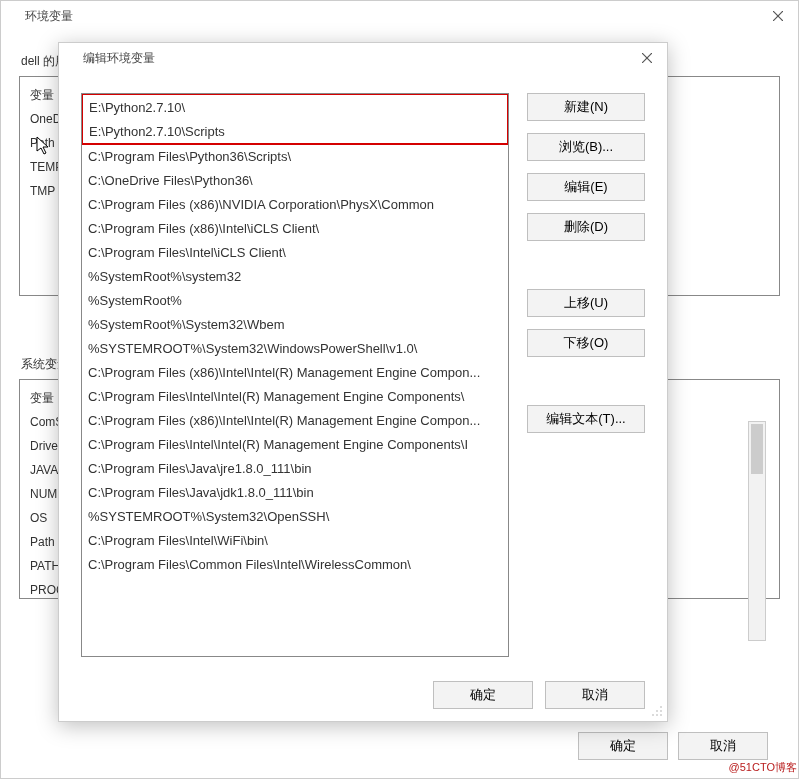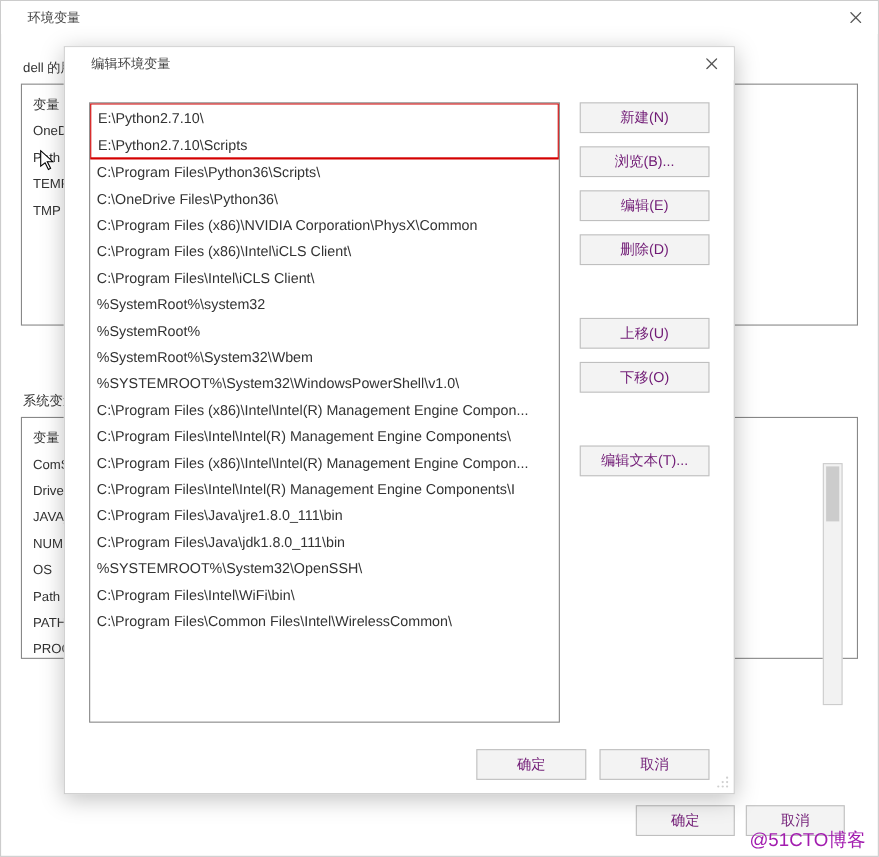--- a/index.html
+++ b/index.html
@@ -2,21 +2,21 @@
 <html><head>
 <meta charset="utf-8">
 <style>
 *{box-sizing:border-box;margin:0;padding:0;font-family:"Microsoft YaHei","Segoe UI",sans-serif;font-size:13px;color:#333}
 body{background:#fff;width:799px;height:779px;position:relative;overflow:hidden}
 .win{position:absolute;background:#fff;border:1px solid #ccc}
 .titlebar{height:30px;display:flex;align-items:center;padding:0 24px;background:#fff;position:relative}
 .titlebar .title{font-size:12px;color:#444}
 .close-x{position:absolute;right:0;top:0;width:40px;height:30px;display:flex;align-items:center;justify-content:center;cursor:pointer}
 .close-x svg{width:10px;height:10px}
-.btn{height:28px;border:1px solid #bfbfbf;background:#f3f3f3;display:flex;align-items:center;justify-content:center;cursor:pointer;font-size:13px;color:#701a75}
+.btn{height:28px;border:1px solid #bfbfbf;background:#f3f3f3;display:flex;align-items:center;justify-content:center;cursor:pointer;font-size:13px;color:#000000}
 
 .parent{left:0;top:0;width:799px;height:779px}
 .parent .body{padding:12px 18px}
 .section-label{font-size:12px;margin:10px 0 6px 2px}
 .listbox{border:1px solid #888;background:#fff;height:220px;padding:6px 10px;overflow:hidden}
 .listbox .row{height:24px;display:flex;align-items:center;font-size:12px}
 .parent-buttons{position:absolute;right:30px;bottom:18px;display:flex;gap:10px}
 .parent-buttons .btn{width:90px}
 
 .child{left:58px;top:42px;width:610px;height:680px;box-shadow:0 4px 20px rgba(0,0,0,0.25);z-index:10}
@@ -26,21 +26,21 @@
 .path-list .item{height:24px;display:flex;align-items:center;padding:10px 6px;font-size:13px;white-space:nowrap;overflow:hidden;text-overflow:ellipsis}
 .highlight-box{border:2px solid #d40000;margin:-1px}
 .side-buttons{width:118px;display:flex;flex-direction:column;gap:12px}
 .side-buttons .btn{width:118px}
 .side-buttons .gap{height:24px}
 .bottom-row{display:flex;justify-content:flex-end;gap:12px;padding-top:6px}
 .bottom-row .btn{width:100px}
 .resize-grip{position:absolute;right:4px;bottom:4px;width:12px;height:12px;opacity:.4}
 .resize-grip svg{width:12px;height:12px}
 
-.watermark{position:absolute;right:12px;bottom:4px;font-size:17px;color:#a21caf;z-index:20}
+.watermark{position:absolute;right:2px;bottom:4px;font-size:11px;color:#b91c1c;z-index:20}
 
 .scroll-hint{position:absolute;right:32px;top:420px;width:18px;height:220px;border:1px solid #ccc;background:#f2f2f2}
 .scroll-hint .thumb{position:absolute;top:2px;left:2px;right:2px;height:50px;background:#ccc}
 
 .cursor{position:absolute;left:36px;top:136px;z-index:15}
 </style>
 </head>
 <body>
 
 <div class="win parent">

